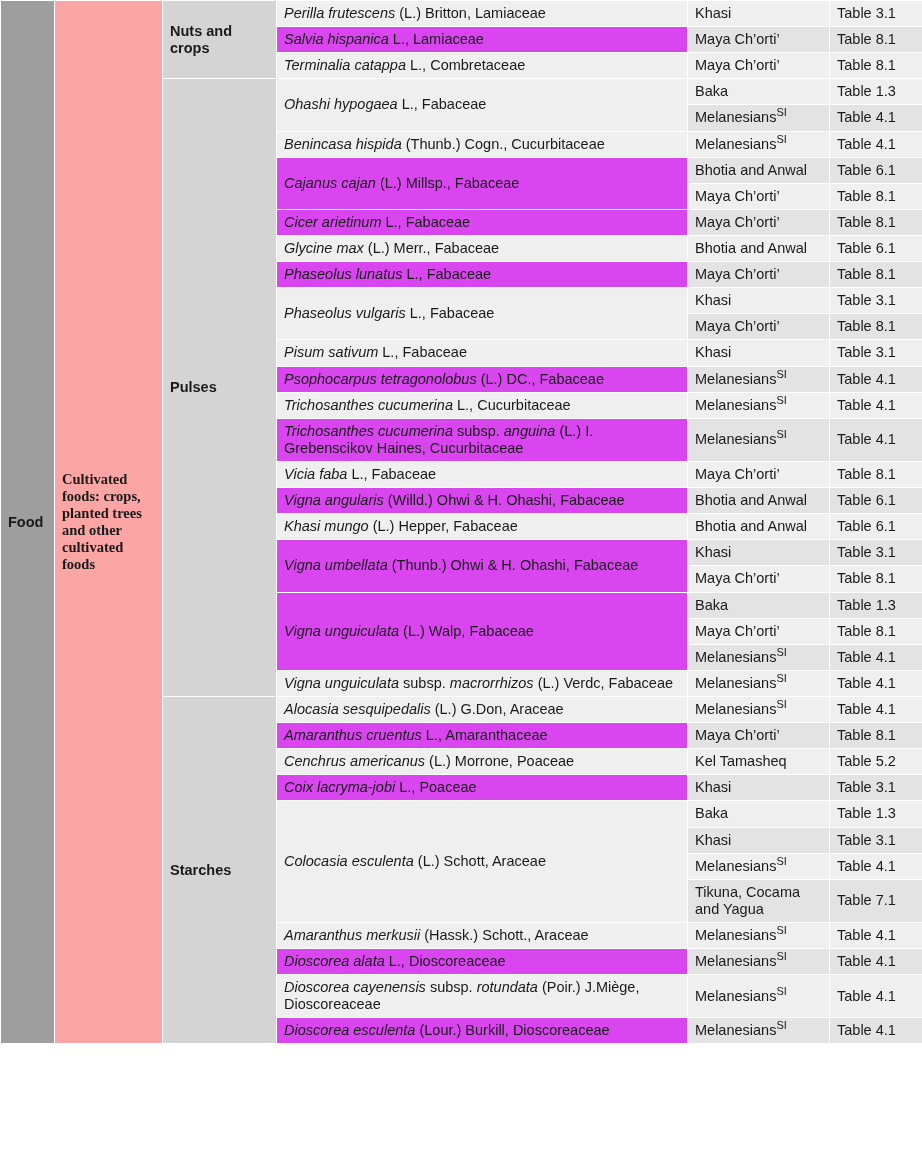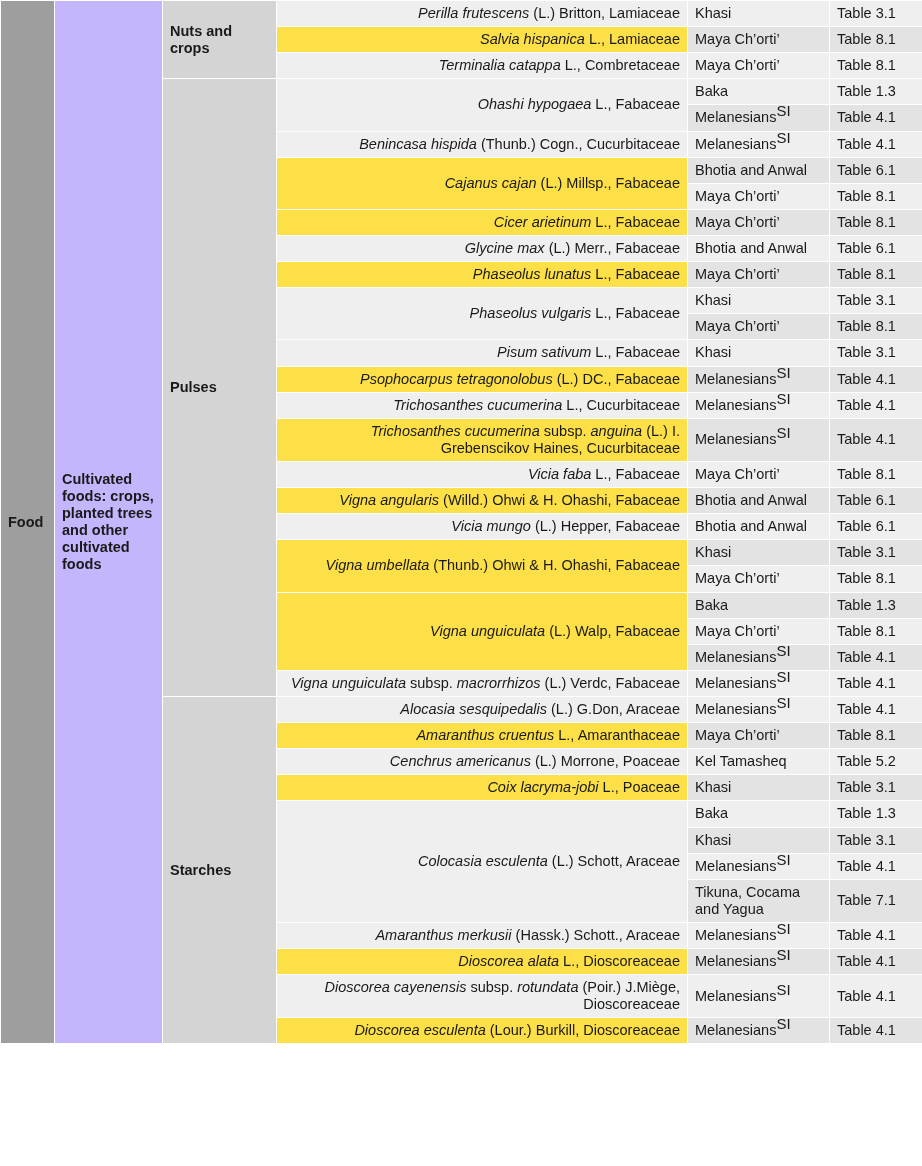--- a/index.html
+++ b/index.html
@@ -39,60 +39,60 @@
     color: #ffffff;
     font-weight: bold;
     vertical-align: top;
     font-size: 14.5px;
     padding: 6px 7px;
     line-height: 1.25;
     border-right: 1px solid #ffffff;
     margin-top: 32px;
   }
   td.group-cell {
-    background: #c4b5fd;
+    background: #fca5a5;
     color: #ffffff;
     font-weight: bold;
     vertical-align: top;
     font-size: 14.5px;
     padding: 6px 7px;
     line-height: 1.25;
     border-right: 1px solid #ffffff;
+    font-family: Liberation Serif, serif;
   }
   td.subgroup-cell {
     background: #d4d4d4;
     font-weight: bold;
     vertical-align: top;
     padding: 6px 8px;
     border-right: 1px solid #ffffff;
   }
   td.species-cell {
     background: #efefef;
     border-right: 1px solid #ffffff;
-    text-align: right;
   }
   td.species-cell.alt {
-    background: #fde047;
+    background: #d946ef;
   }
   td.people-cell {
     background: #efefef;
     border-right: 1px solid #ffffff;
     margin-top: 9px;
   }
   td.people-cell.alt {
     background: #e3e3e3;
   }
   td.table-cell {
     background: #efefef;
   }
   td.table-cell.alt {
     background: #e3e3e3;
   }
   sup.sup-si {
-    font-size: 15px;
+    font-size: 11px;
     vertical-align: super;
     line-height: 0;
   }
 </style>
 </head>
 <body>
 
 <table class="species-table">
   <colgroup>
     <col class="c-food">
@@ -193,21 +193,21 @@
         <td class="species-cell"><i>Vicia faba</i> L., Fabaceae</td>
         <td class="people-cell">Maya Ch’orti’</td>
         <td class="table-cell">Table 8.1</td>
       </tr>
       <tr>
         <td class="species-cell alt"><i>Vigna angularis</i> (Willd.) Ohwi &amp; H. Ohashi, Fabaceae</td>
         <td class="people-cell alt">Bhotia and Anwal</td>
         <td class="table-cell alt">Table 6.1</td>
       </tr>
       <tr>
-        <td class="species-cell"><i>Vicia mungo</i> (L.) Hepper, Fabaceae</td>
+        <td class="species-cell"><i>Khasi mungo</i> (L.) Hepper, Fabaceae</td>
         <td class="people-cell">Bhotia and Anwal</td>
         <td class="table-cell">Table 6.1</td>
       </tr>
       <tr>
         <td class="species-cell alt" rowspan="2"><i>Vigna umbellata</i> (Thunb.) Ohwi &amp; H. Ohashi, Fabaceae</td>
         <td class="people-cell alt">Khasi</td>
         <td class="table-cell alt">Table 3.1</td>
       </tr>
       <tr>
         <td class="people-cell">Maya Ch’orti’</td>

